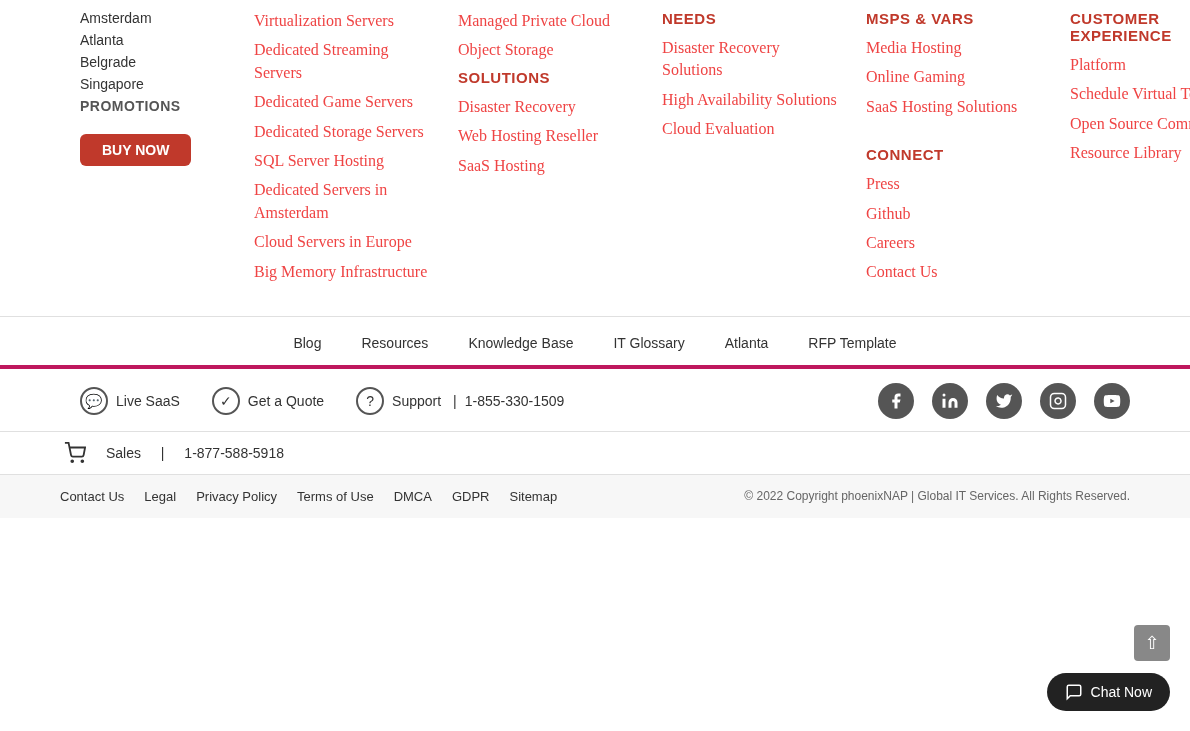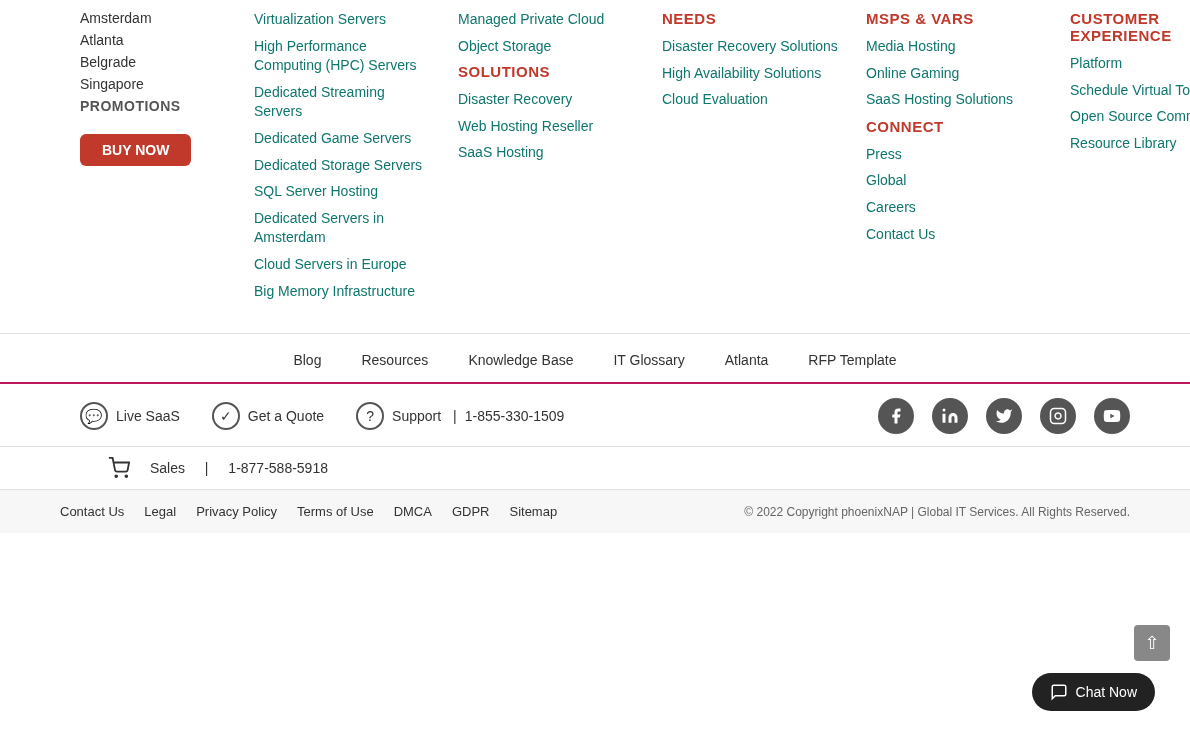--- a/index.html
+++ b/index.html
@@ -32,25 +32,26 @@
     .section-heading {
       font-size: 15px;
       font-weight: 700;
       color: #c0392b;
       text-transform: uppercase;
       letter-spacing: 0.5px;
       margin-bottom: 10px;
     }
     .nav-link {
       display: block;
-      color: #0f766e;
+      color: #ef4444;
       text-decoration: none;
       margin-bottom: 7px;
-      font-size: 14px;
+      font-size: 16px;
       line-height: 1.4;
+      font-family: Liberation Serif, serif;
     }
     .promotions-label {
       font-size: 14px;
       font-weight: 700;
       color: #555;
       text-transform: uppercase;
       letter-spacing: 0.5px;
       margin-bottom: 10px;
       margin-top: 4px;
     }
@@ -72,21 +73,21 @@
       border-top: 1px solid #e0e0e0;
       margin: 15px 0 0 0;
     }
     
     .footer-nav {
       background: #fff;
       display: flex;
       justify-content: center;
       gap: 40px;
       padding: 18px 0 14px;
-      border-bottom: 2px solid #be185d;
+      border-bottom: 4px solid #be185d;
     }
     .footer-nav a {
       color: #333;
       text-decoration: none;
       font-size: 14px;
     }
     
     .contact-bar {
       display: flex;
       align-items: center;
@@ -128,21 +129,21 @@
       display: flex; align-items: center; justify-content: center;
       color: #fff;
       font-size: 16px;
       cursor: pointer;
       text-decoration: none;
     }
     
     .sales-bar {
       display: flex;
       align-items: center;
-      padding: 10px 108px;
+      padding: 10px 64px;
       font-size: 14px;
       color: #333;
     }
     .cart-icon {
       display: inline-flex; align-items: center; gap: 8px;
     }
     
     .bottom-bar {
       background: #f7f7f7;
       border-top: 1px solid #e0e0e0;
@@ -164,21 +165,21 @@
       font-size: 13px;
     }
     .copyright {
       font-size: 12px;
       color: #666;
     }
     
     .chat-widget {
       position: fixed;
       bottom: 20px;
-      right: 35px;
+      right: 20px;
       background: #222;
       color: #fff;
       padding: 10px 18px;
       border-radius: 25px;
       display: flex;
       align-items: center;
       gap: 8px;
       font-size: 14px;
       cursor: pointer;
       z-index: 1000;
@@ -208,21 +209,20 @@
       <a class="city-link">Amsterdam</a>
       <a class="city-link">Atlanta</a>
       <a class="city-link">Belgrade</a>
       <a class="city-link">Singapore</a>
       <div class="promotions-label">PROMOTIONS</div>
       <button class="buy-now-btn">BUY NOW</button>
     </div>
 
     <div class="col">
       <a class="nav-link">Virtualization Servers</a>
-      <a class="nav-link">High Performance Computing (HPC) Servers</a>
       <a class="nav-link">Dedicated Streaming Servers</a>
       <a class="nav-link">Dedicated Game Servers</a>
       <a class="nav-link">Dedicated Storage Servers</a>
       <a class="nav-link">SQL Server Hosting</a>
       <a class="nav-link">Dedicated Servers in Amsterdam</a>
       <a class="nav-link">Cloud Servers in Europe</a>
       <a class="nav-link">Big Memory Infrastructure</a>
     </div>
 
     <div class="col">
@@ -239,23 +239,23 @@
       <a class="nav-link">Disaster Recovery Solutions</a>
       <a class="nav-link">High Availability Solutions</a>
       <a class="nav-link">Cloud Evaluation</a>
     </div>
 
     <div class="col">
       <div class="section-heading">MSPs &amp; VARs</div>
       <a class="nav-link">Media Hosting</a>
       <a class="nav-link">Online Gaming</a>
       <a class="nav-link">SaaS Hosting Solutions</a>
-      <div class="section-heading" style="margin-top:8px;">CONNECT</div>
+      <div class="section-heading" style="margin-top:28px;">CONNECT</div>
       <a class="nav-link">Press</a>
-      <a class="nav-link">Global</a>
+      <a class="nav-link">Github</a>
       <a class="nav-link">Careers</a>
       <a class="nav-link">Contact Us</a>
     </div>
 
     <div class="col">
       <div class="section-heading">Customer Experience</div>
       <a class="nav-link">Platform</a>
       <a class="nav-link">Schedule Virtual Tour</a>
       <a class="nav-link">Open Source Community</a>
       <a class="nav-link">Resource Library</a>

